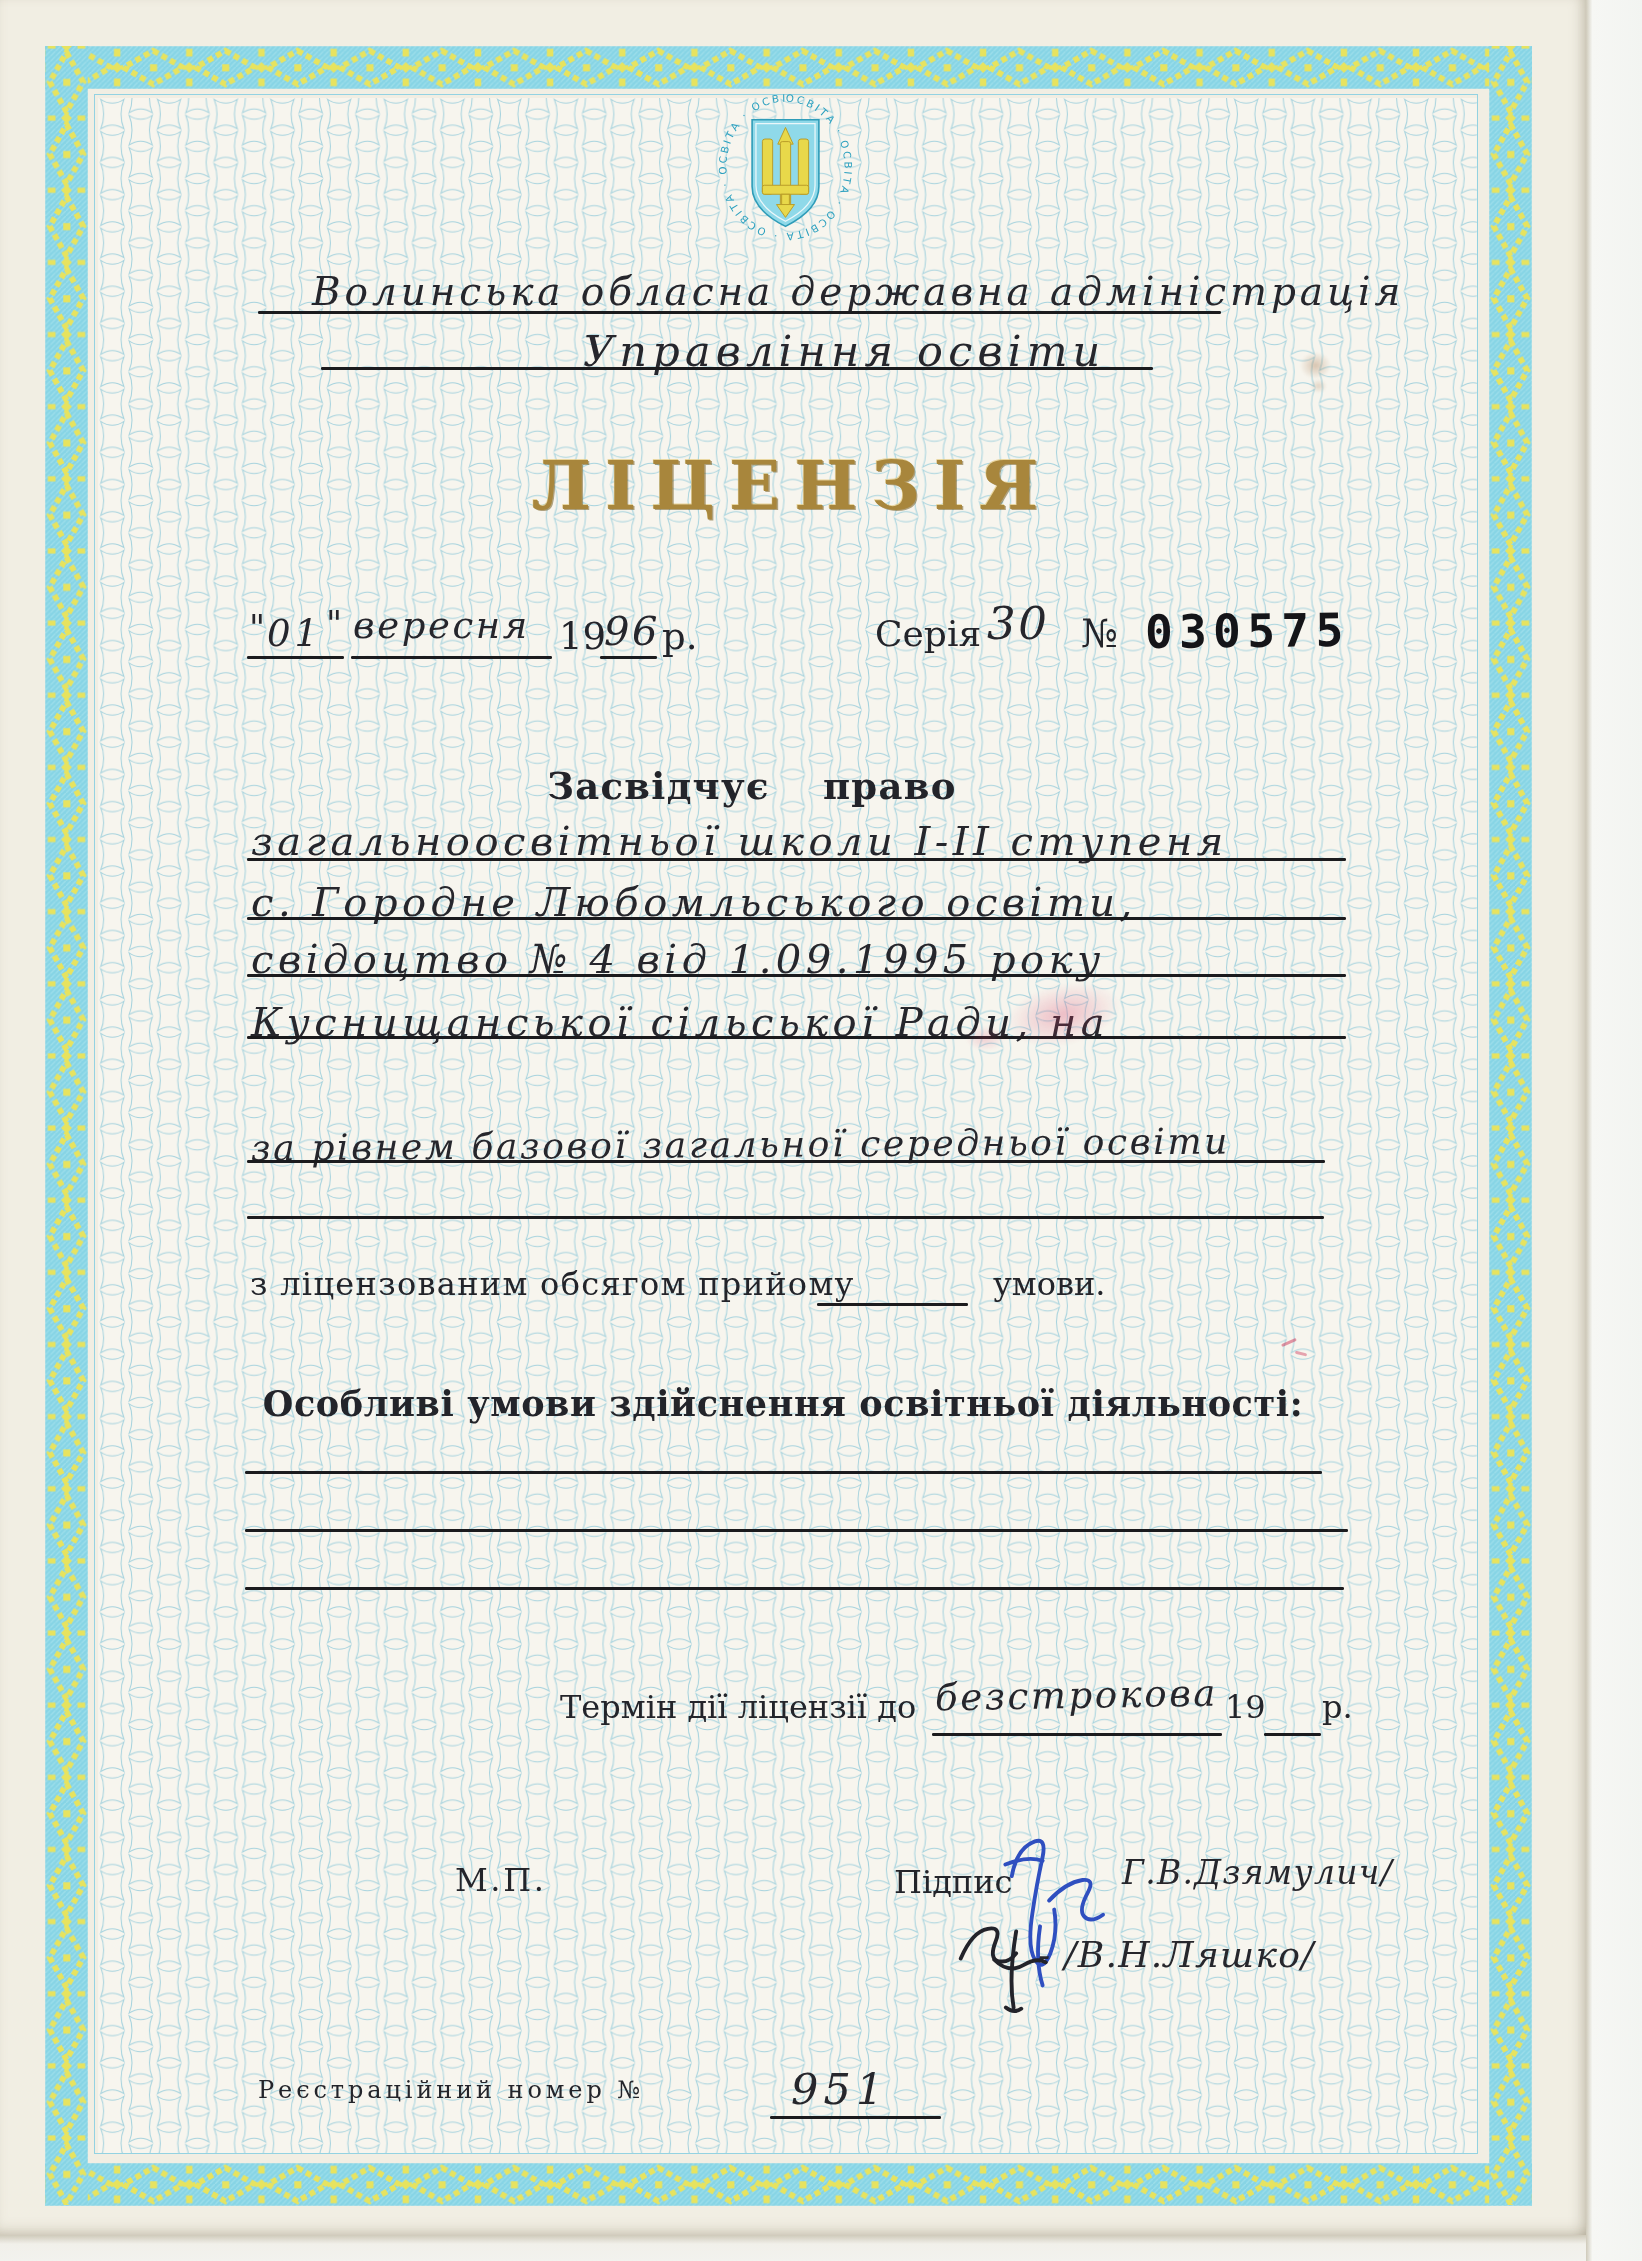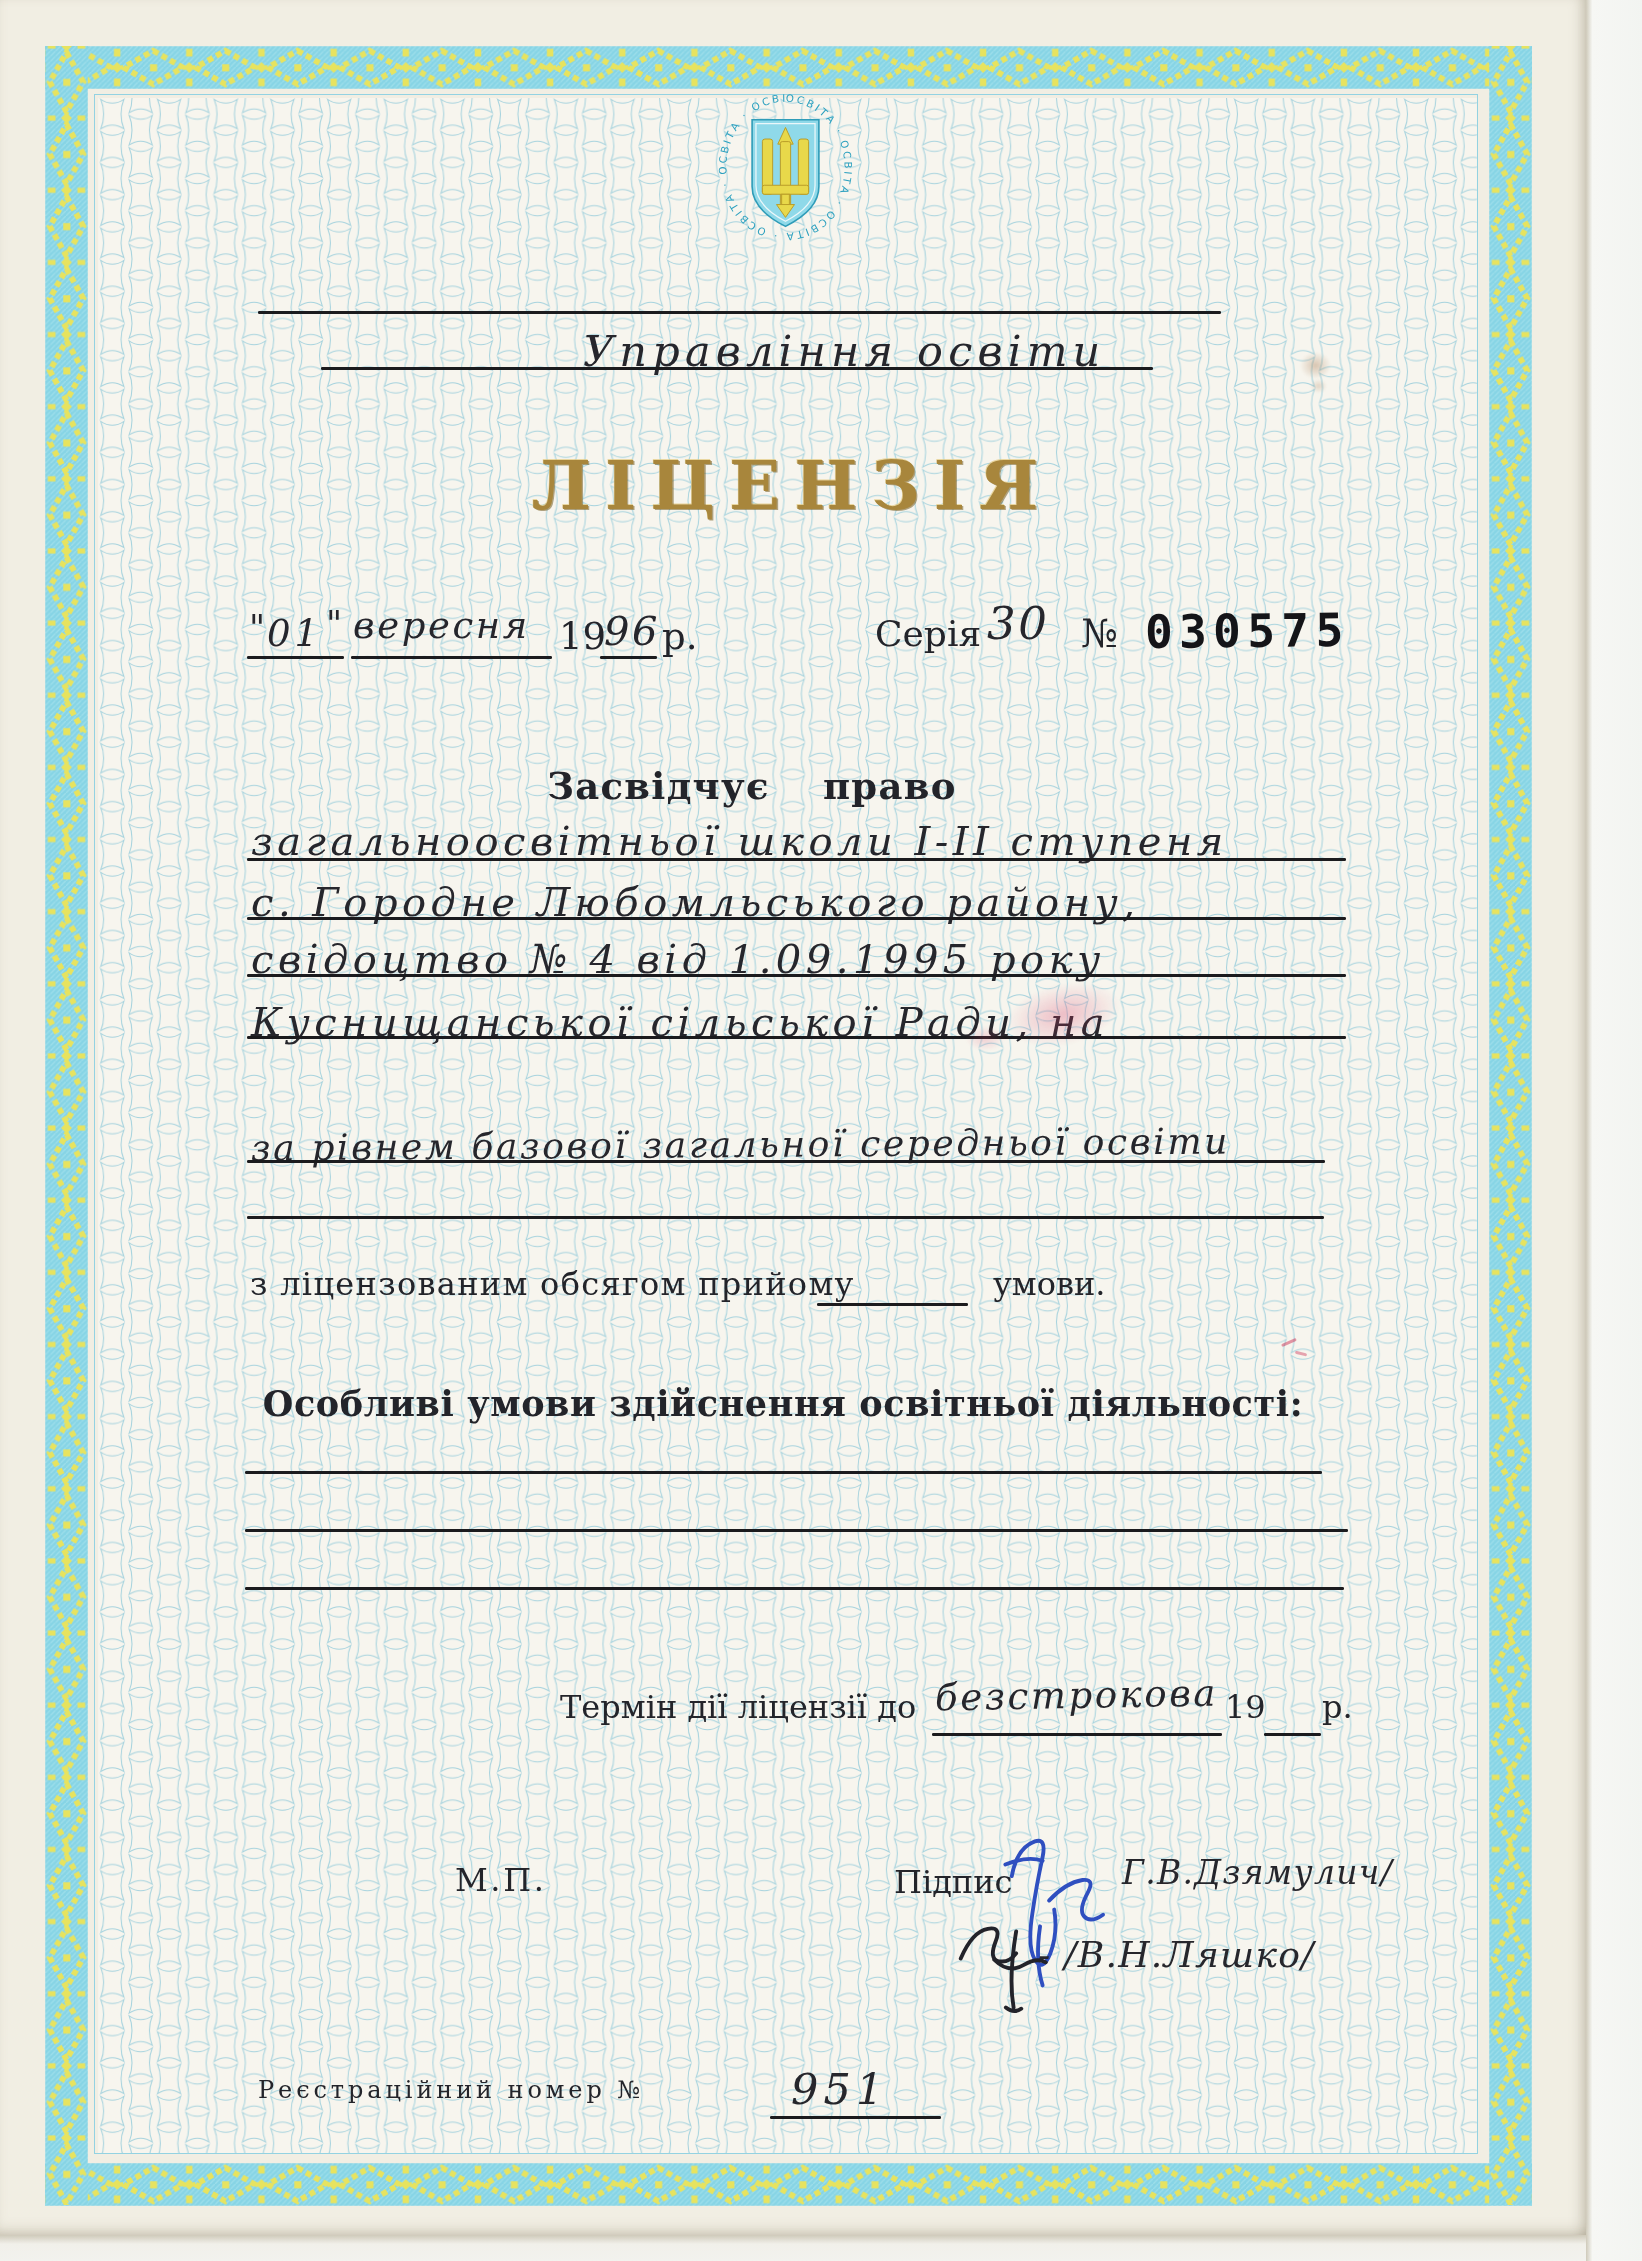--- a/index.html
+++ b/index.html
@@ -101,20 +101,21 @@
         <rect x="94" y="76" width="16" height="86" rx="4"></rect>
         <rect x="150" y="76" width="16" height="86" rx="4"></rect>
         <polygon points="130,58 142,84 118,84"></polygon>
         <rect x="122" y="80" width="16" height="100" rx="3"></rect>
         <rect x="94" y="148" width="72" height="14" rx="3"></rect>
         <rect x="124" y="162" width="12" height="18"></rect>
         <polygon points="116,178 144,178 130,198"></polygon>
       </g>
     </svg>
 
+    <div class="abs hand" style="left:312px;top:269px;font-size:39px;letter-spacing:3.9px">Волинська обласна державна адміністрація</div>
     <div class="rule" style="left:258px;top:311px;width:963px"></div>
     <div class="abs hand" style="left:583px;top:326px;font-size:43px;letter-spacing:5.2px">Управління освіти</div>
     <div class="rule" style="left:321px;top:367px;width:832px"></div>
 
     <div class="abs title-gold centerx" style="left:792px;top:446px">ЛІЦЕНЗІЯ</div>
 
     <div class="abs hand" style="left:249px;top:608px;font-size:35px">"</div>
     <div class="abs hand" style="left:267px;top:612px;font-size:37px;letter-spacing:3.9px">01</div>
     <div class="abs hand" style="left:326px;top:604px;font-size:35px">"</div>
     <div class="abs hand" style="left:353px;top:604px;font-size:37px">вересня</div>
@@ -126,21 +127,21 @@
     <div class="abs printed" style="left:662px;top:615px;font-size:37px">р.</div>
     <div class="abs printed" style="left:875px;top:613px;font-size:36px">Серія</div>
     <div class="abs hand" style="left:987px;top:597px;font-size:45px">30</div>
     <div class="abs printed" style="left:1081px;top:611px;font-size:39px">№</div>
     <div class="abs stamp" style="left:1145px;top:604px">030575</div>
 
     <div class="abs hand" style="left:251px;top:818px;font-size:40px;letter-spacing:4.5px">загальноосвітньої школи І-ІІ ступеня</div>
 
     <div class="abs printed bold centerx" style="left:752px;top:764px;font-size:37px;word-spacing:39px;letter-spacing:1.3px">Засвідчує право</div>
     <div class="rule" style="left:247px;top:858px;width:1099px"></div>
-    <div class="abs hand" style="left:251px;top:879px;font-size:40px;letter-spacing:4.5px">с. Городне Любомльського району,</div>
+    <div class="abs hand" style="left:251px;top:879px;font-size:40px;letter-spacing:4.5px">с. Городне Любомльського освіти,</div>
     <div class="rule" style="left:247px;top:917px;width:1099px"></div>
     <div class="abs hand" style="left:251px;top:936px;font-size:40px;letter-spacing:4.5px">свідоцтво № 4 від 1.09.1995 року</div>
     <div class="rule" style="left:247px;top:974px;width:1099px"></div>
     <div class="abs hand" style="left:251px;top:999px;font-size:40px;letter-spacing:4.5px">Куснищанської сільської Ради, на</div>
     <div class="rule" style="left:247px;top:1036px;width:1099px"></div>
 
     <div class="abs hand" style="left:251px;top:1124px;font-size:36px;transform:rotate(-0.4deg)">за рівнем базової загальної середньої освіти</div>
     <div class="rule" style="left:247px;top:1160px;width:1078px"></div>
     <div class="rule" style="left:247px;top:1216px;width:1077px"></div>
 

